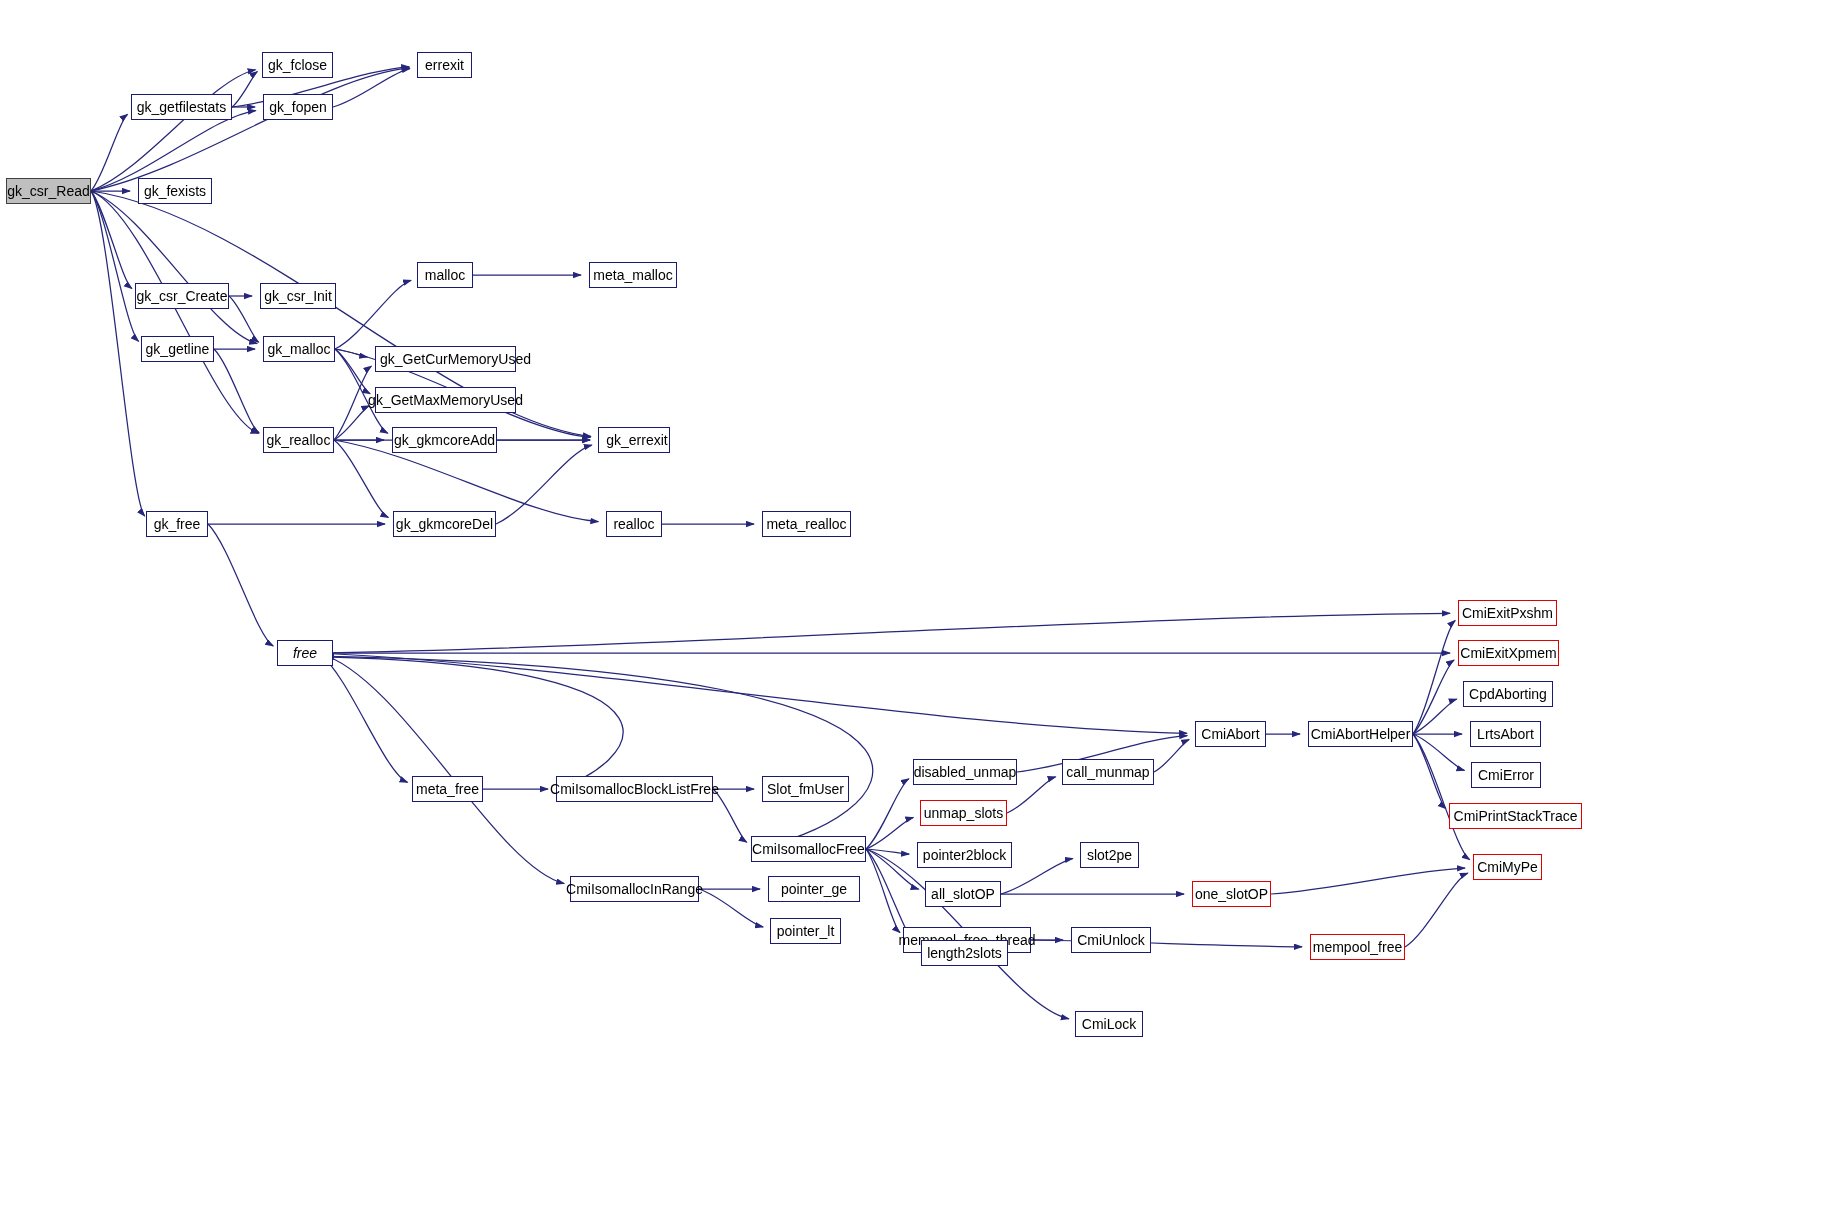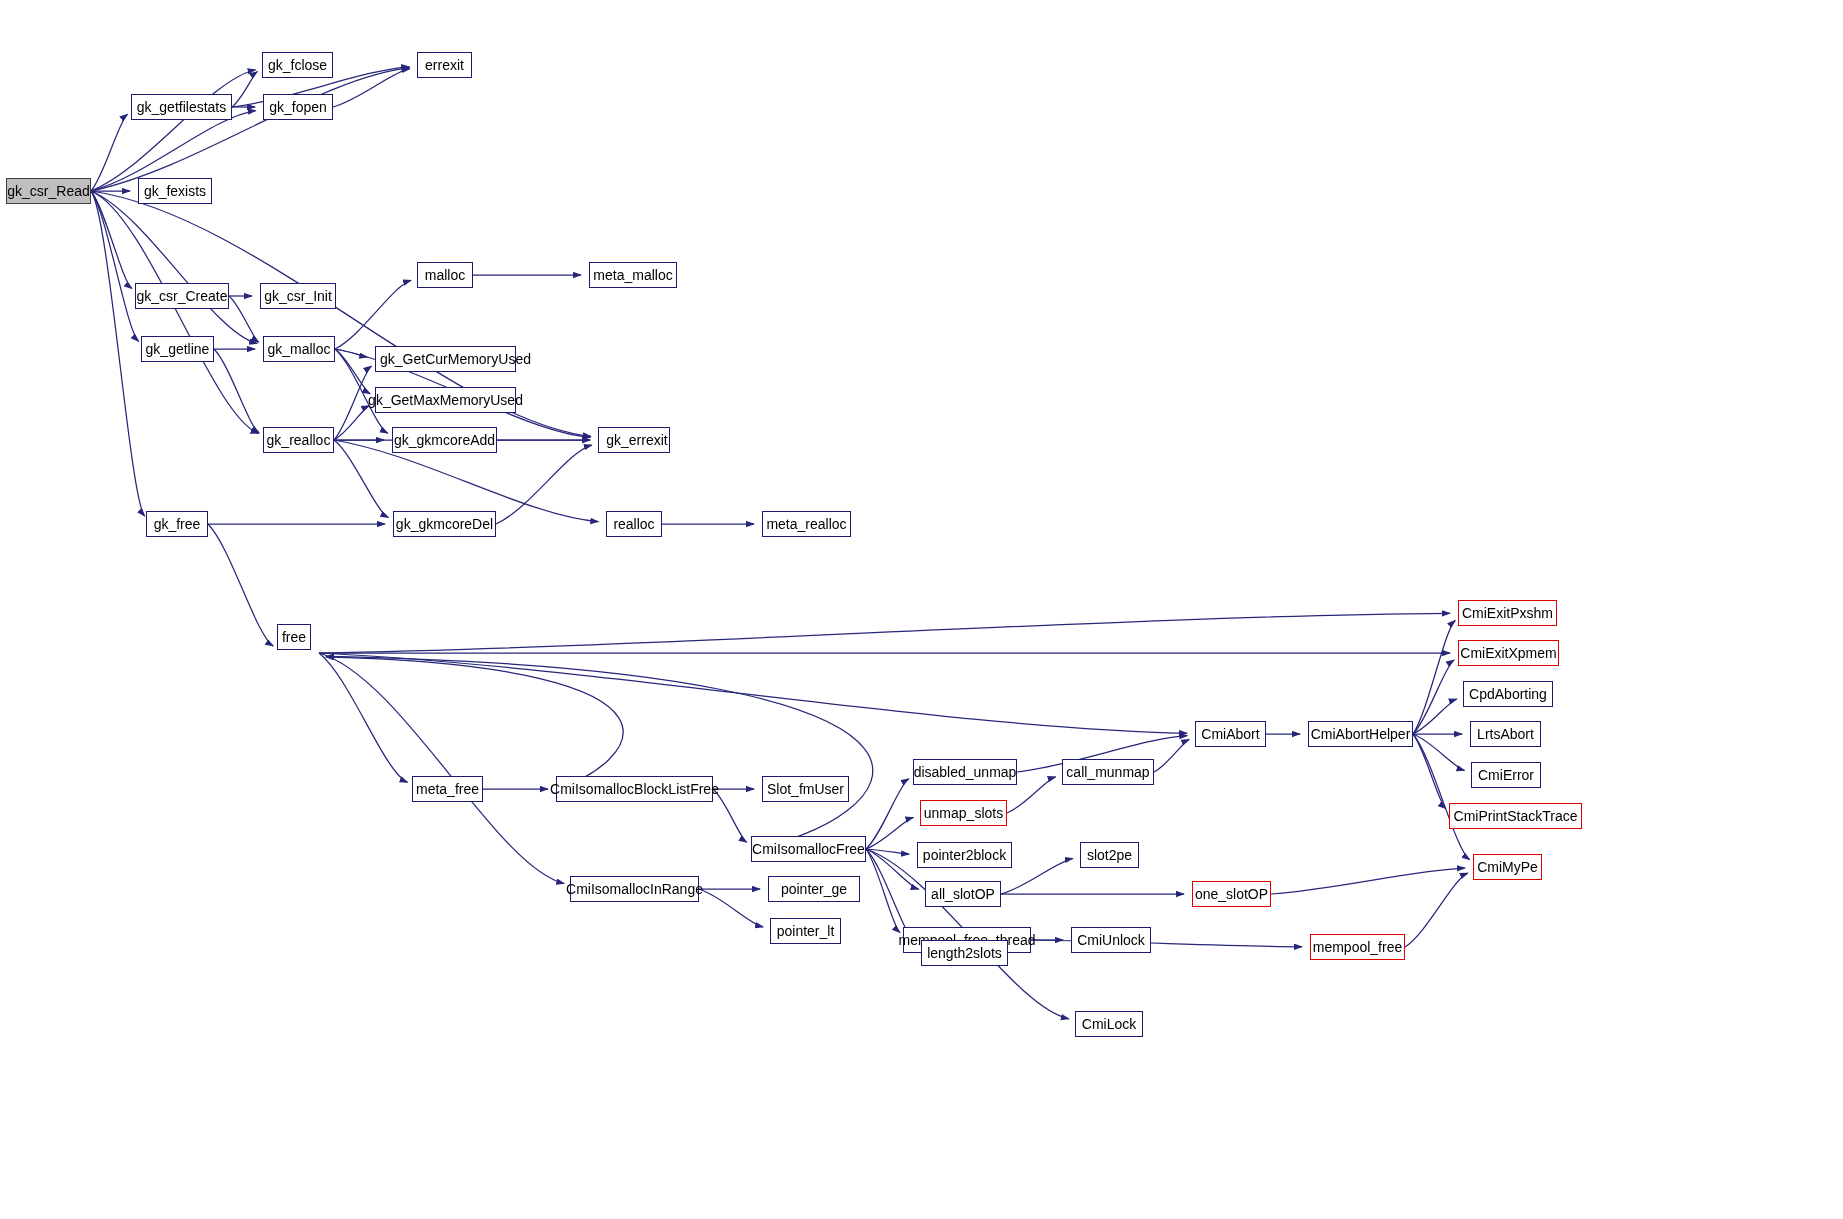--- a/index.html
+++ b/index.html
@@ -146,21 +146,21 @@
       <div class="node" style="left: 263px; top: 336px; width: 72px;">gk_malloc</div>
       <div class="node" style="left: 375px; top: 346px; width: 141px; padding-left: 20px;">gk_GetCurMemoryUsed</div>
       <div class="node" style="left: 375px; top: 387px; width: 141px;">gk_GetMaxMemoryUsed</div>
       <div class="node" style="left: 263px; top: 427px; width: 71px;">gk_realloc</div>
       <div class="node" style="left: 392px; top: 427px; width: 105px;">gk_gkmcoreAdd</div>
       <div class="node" style="left: 598px; top: 427px; width: 72px; padding-left: 6px;">gk_errexit</div>
       <div class="node" style="left: 146px; top: 511px; width: 62px;">gk_free</div>
       <div class="node" style="left: 393px; top: 511px; width: 103px;">gk_gkmcoreDel</div>
       <div class="node" style="left: 606px; top: 511px; width: 56px;">realloc</div>
       <div class="node" style="left: 762px; top: 511px; width: 89px;">meta_realloc</div>
-      <div class="node" style="left: 277px; top: 624px; width: 34px;">free</div>
+      <div class="node" style="left: 277px; top: 640px; width: 56px; font-style: italic;">free</div>
       <div class="node red" style="left: 1458px; top: 600px; width: 99px;">CmiExitPxshm</div>
       <div class="node red" style="left: 1458px; top: 640px; width: 101px;">CmiExitXpmem</div>
       <div class="node" style="left: 1463px; top: 681px; width: 90px;">CpdAborting</div>
       <div class="node" style="left: 1195px; top: 721px; width: 71px;">CmiAbort</div>
       <div class="node" style="left: 1308px; top: 721px; width: 105px;">CmiAbortHelper</div>
       <div class="node" style="left: 1470px; top: 721px; width: 71px;">LrtsAbort</div>
       <div class="node" style="left: 1471px; top: 762px; width: 70px;">CmiError</div>
       <div class="node" style="left: 412px; top: 776px; width: 71px;">meta_free</div>
       <div class="node" style="left: 556px; top: 776px; width: 157px;">CmiIsomallocBlockListFree</div>
       <div class="node" style="left: 762px; top: 776px; width: 87px;">Slot_fmUser</div>

